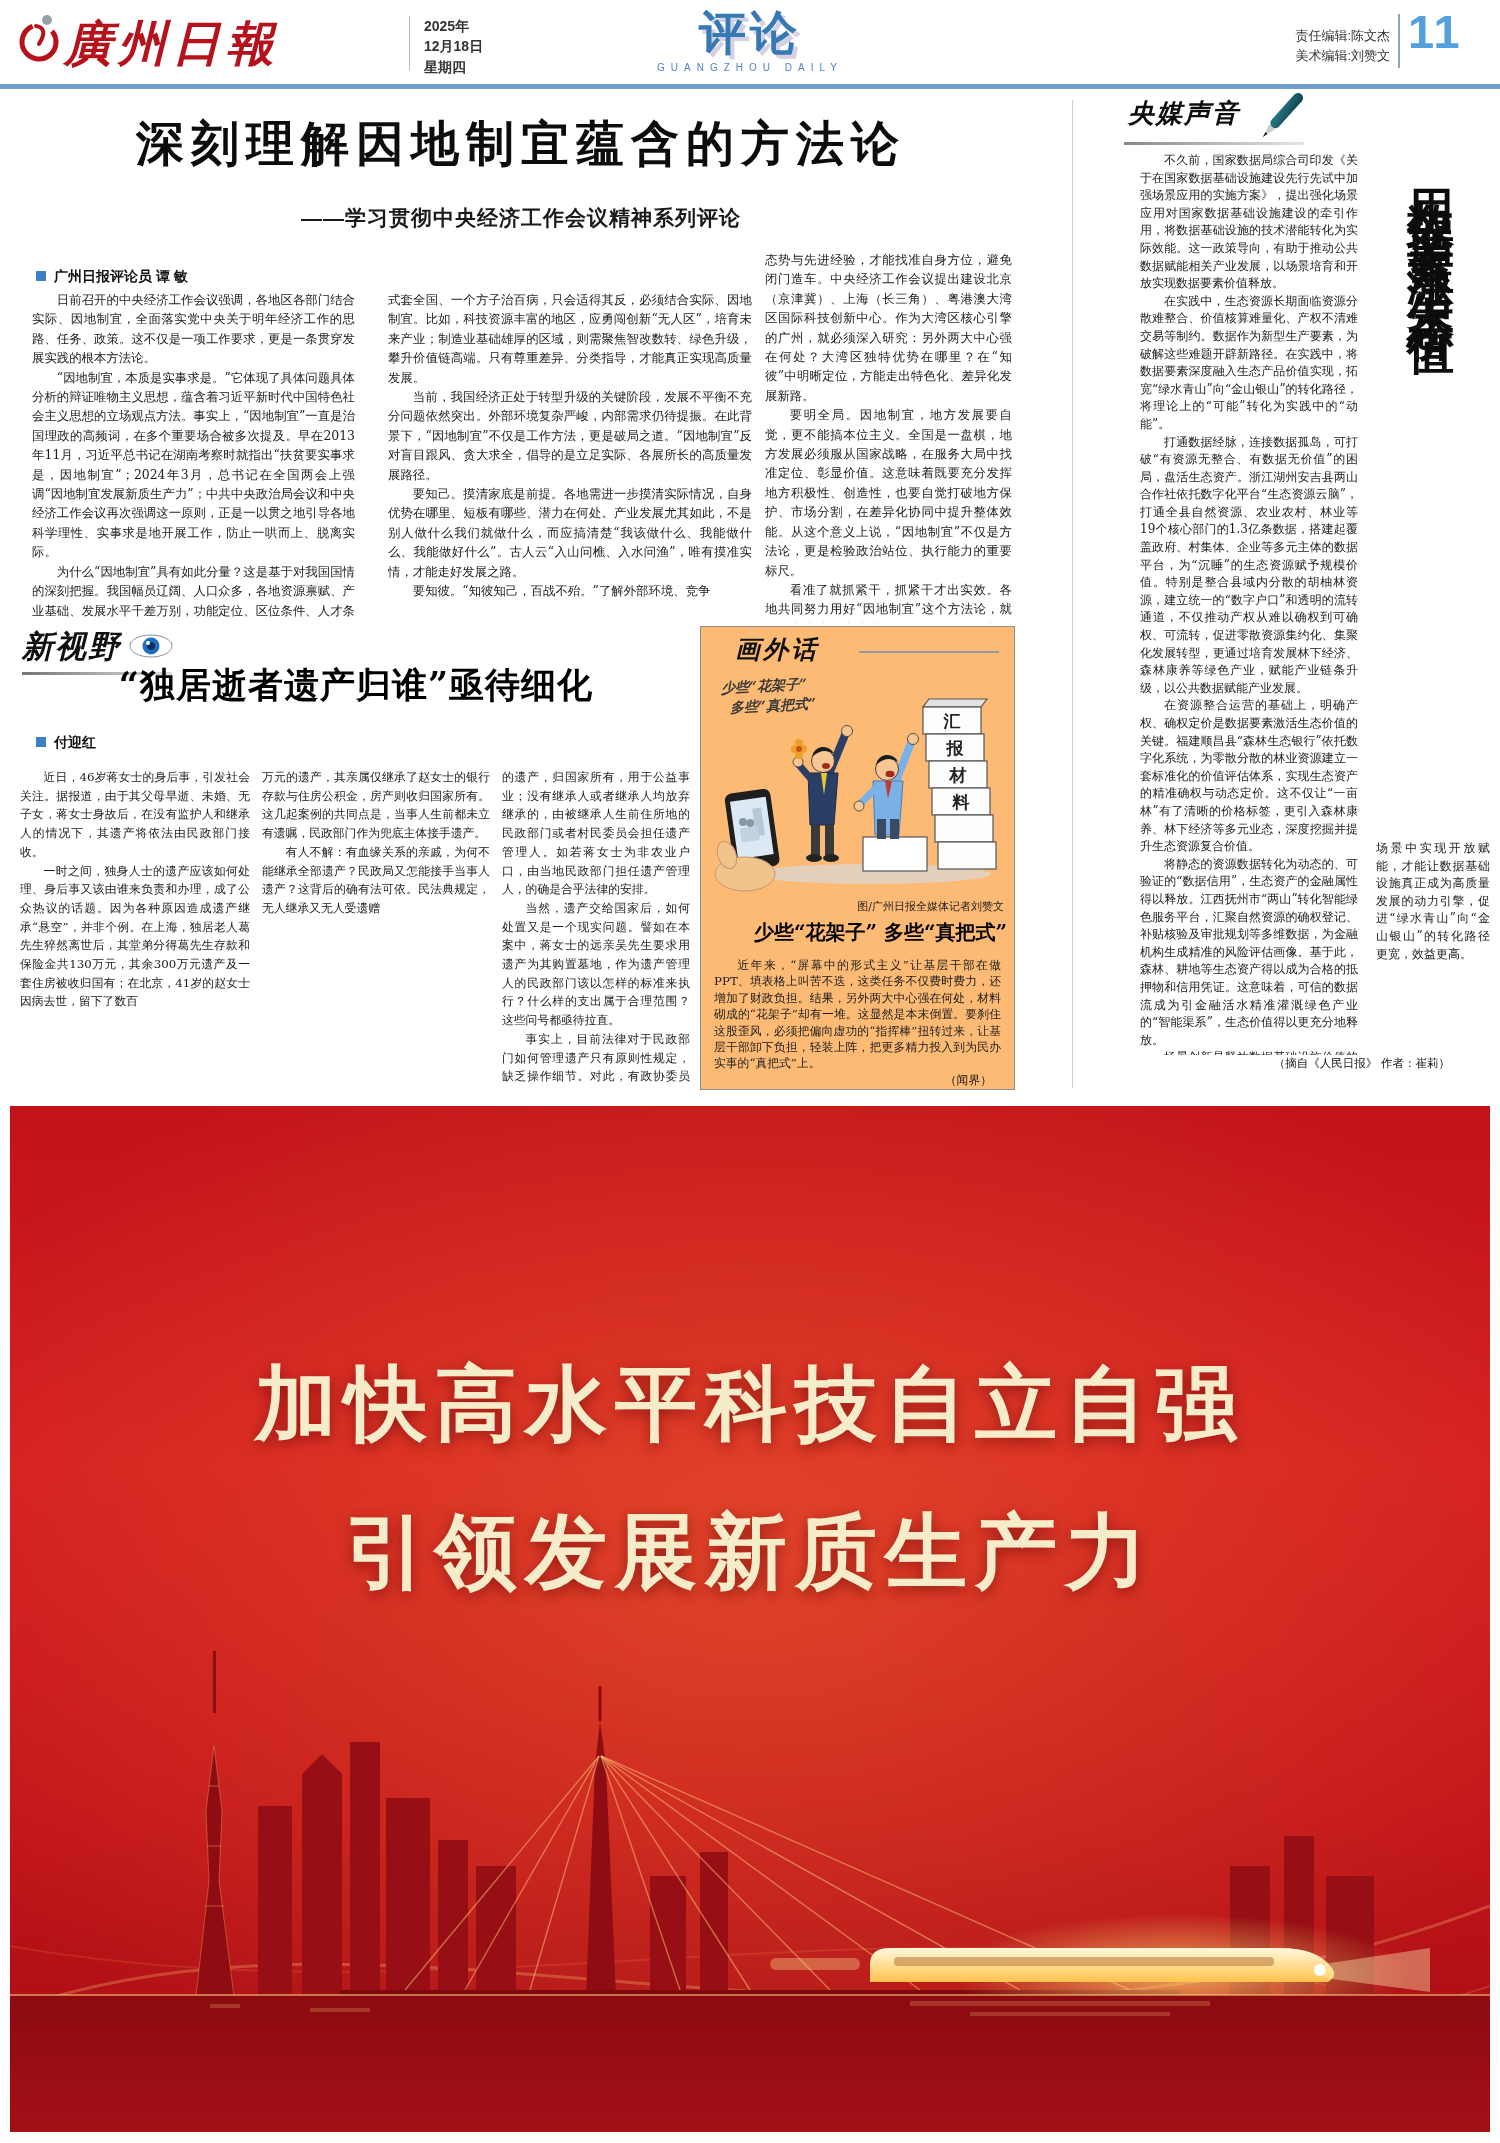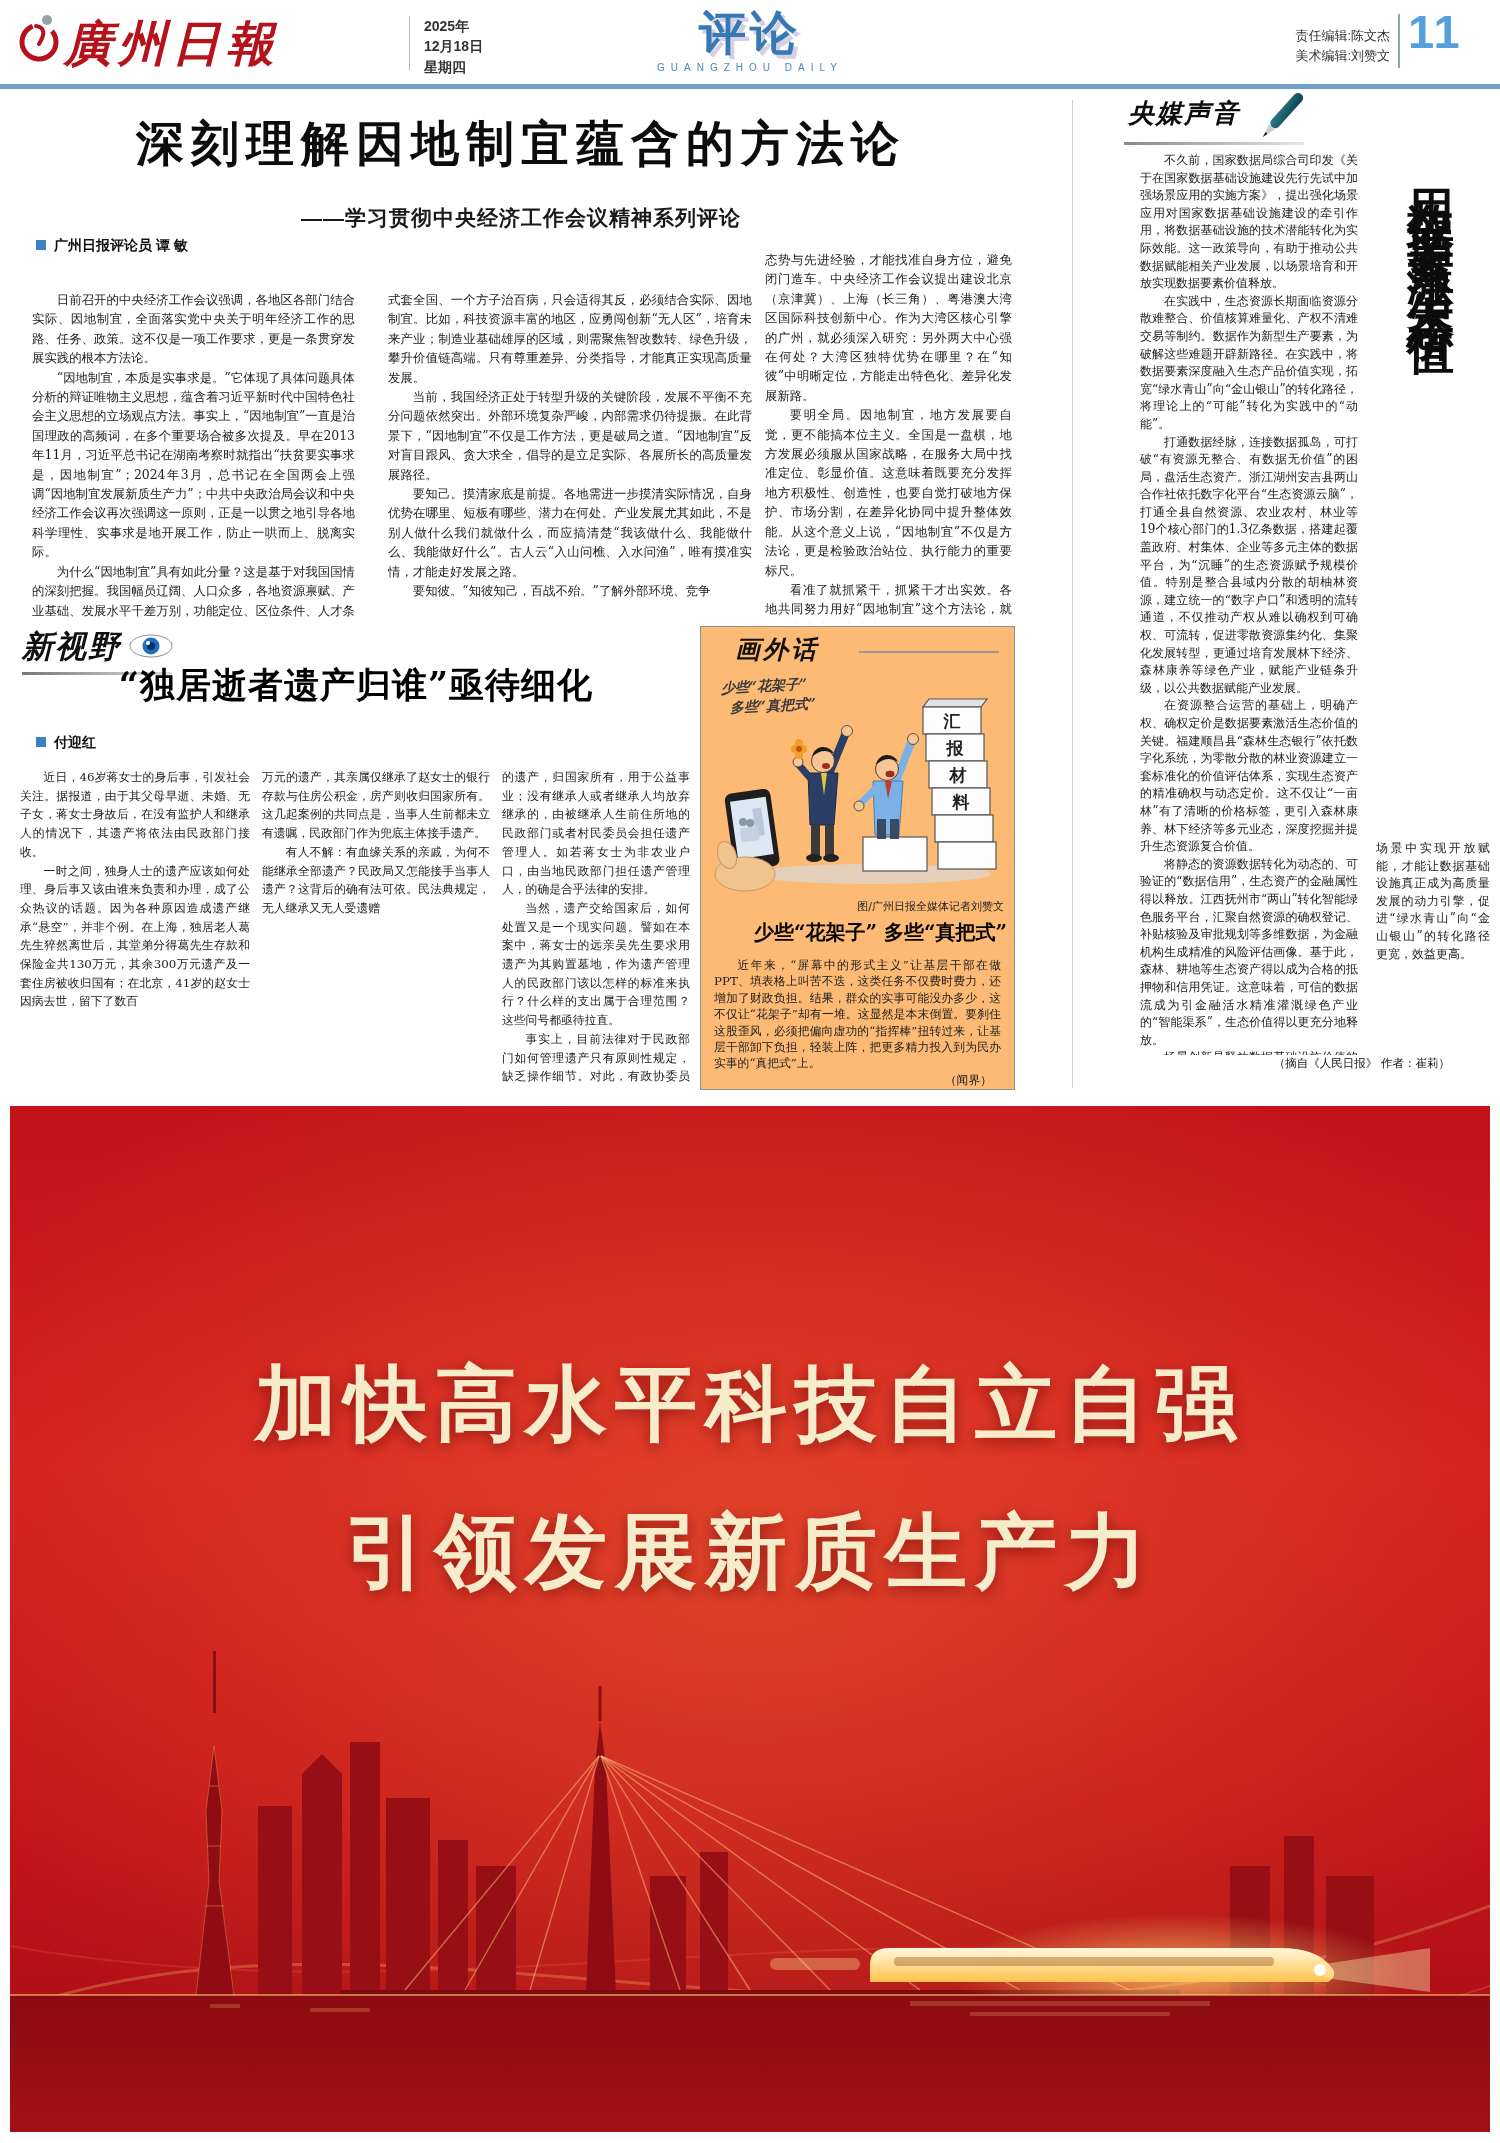--- a/index.html
+++ b/index.html
@@ -22,21 +22,21 @@
   .page-num { position:absolute; left:1408px; top:4px; font-size:47px; font-weight:900; color:#53a0dd; letter-spacing:2px; }
   .blue-rule { position:absolute; left:0; top:84px; width:1500px; height:5px; background:#6f9ecb; }
 
   
   .main-title { position:absolute; left:30px; top:112px; width:982px; text-align:center;
      font-size:48px; font-weight:900; color:#0c0c0c; letter-spacing:7px; }
   .main-subtitle { position:absolute; left:30px; top:204px; width:982px; text-align:center;
      font-size:21px; font-weight:700; color:#1a1a1a; letter-spacing:1px; }
   .byline { position:absolute; font-size:14px; font-weight:700; color:#111; }
   .byline .sq { display:inline-block; width:10px; height:10px; background:#3b7fc4; margin-right:8px; }
-  .byline-main { left:36px; top:237px; }
+  .byline-main { left:36px; top:268px; }
   .byline-xs { left:36px; top:734px; }
 
   .col { position:absolute; overflow:hidden; text-align:justify; color:#1c1c1c;
      font-family:"DejaVu Serif","Liberation Serif",serif; }
   .col p { text-indent:2em; }
   .cont p:first-child { text-indent:0; }
   .m-col { font-size:12.4px; line-height:19.4px; }
   .c1 { left:32px;  top:290px; width:323px; height:333px; }
   .c2 { left:388px; top:290px; width:364px; height:333px; }
   .c3 { left:765px; top:250px; width:247px; height:373px; }
@@ -250,21 +250,21 @@
             <rect x="29" y="158" width="18" height="14" fill="#c3d2e2"></rect>
           </g>
           <ellipse cx="34" cy="205" rx="30" ry="17" fill="#f2c48d" stroke="#c9956a" stroke-width="1"></ellipse>
           <ellipse cx="16" cy="186" rx="9" ry="14" fill="#f2c48d" stroke="#c9956a" stroke-width="1" transform="rotate(-20 16 186)"></ellipse>
         </g>
       </svg>
     </div>
     <div class="hb-credit">图/广州日报全媒体记者刘赞文</div>
     <div class="hb-headline">少些“花架子” 多些“真把式”</div>
     <div class="col hb-body">
-        <p>近年来，“屏幕中的形式主义”让基层干部在做PPT、填表格上叫苦不迭，这类任务不仅费时费力，还增加了财政负担。结果，群众的实事可能没办多少，这不仅让“花架子”却有一堆。这显然是本末倒置。要刹住这股歪风，必须把偏向虚功的“指挥棒”扭转过来，让基层干部卸下负担，轻装上阵，把更多精力投入到为民办实事的“真把式”上。</p>
+        <p>近年来，“屏幕中的形式主义”让基层干部在做PPT、填表格上叫苦不迭，这类任务不仅费时费力，还增加了财政负担。结果，另外两大中心强在何处，材料砌成的“花架子”却有一堆。这显然是本末倒置。要刹住这股歪风，必须把偏向虚功的“指挥棒”扭转过来，让基层干部卸下负担，轻装上阵，把更多精力投入到为民办实事的“真把式”上。</p>
       </div>
     <div class="hb-sign">（闻界）</div>
   </div>
 
   <div class="v-divider"></div>
   <div class="ym-logo">央媒声音</div>
   <div class="ym-pen">
     <svg width="80" height="52" viewBox="0 0 80 52">
       <defs>
         <linearGradient id="penGrad" x1="0" y1="0" x2="1" y2="1">

